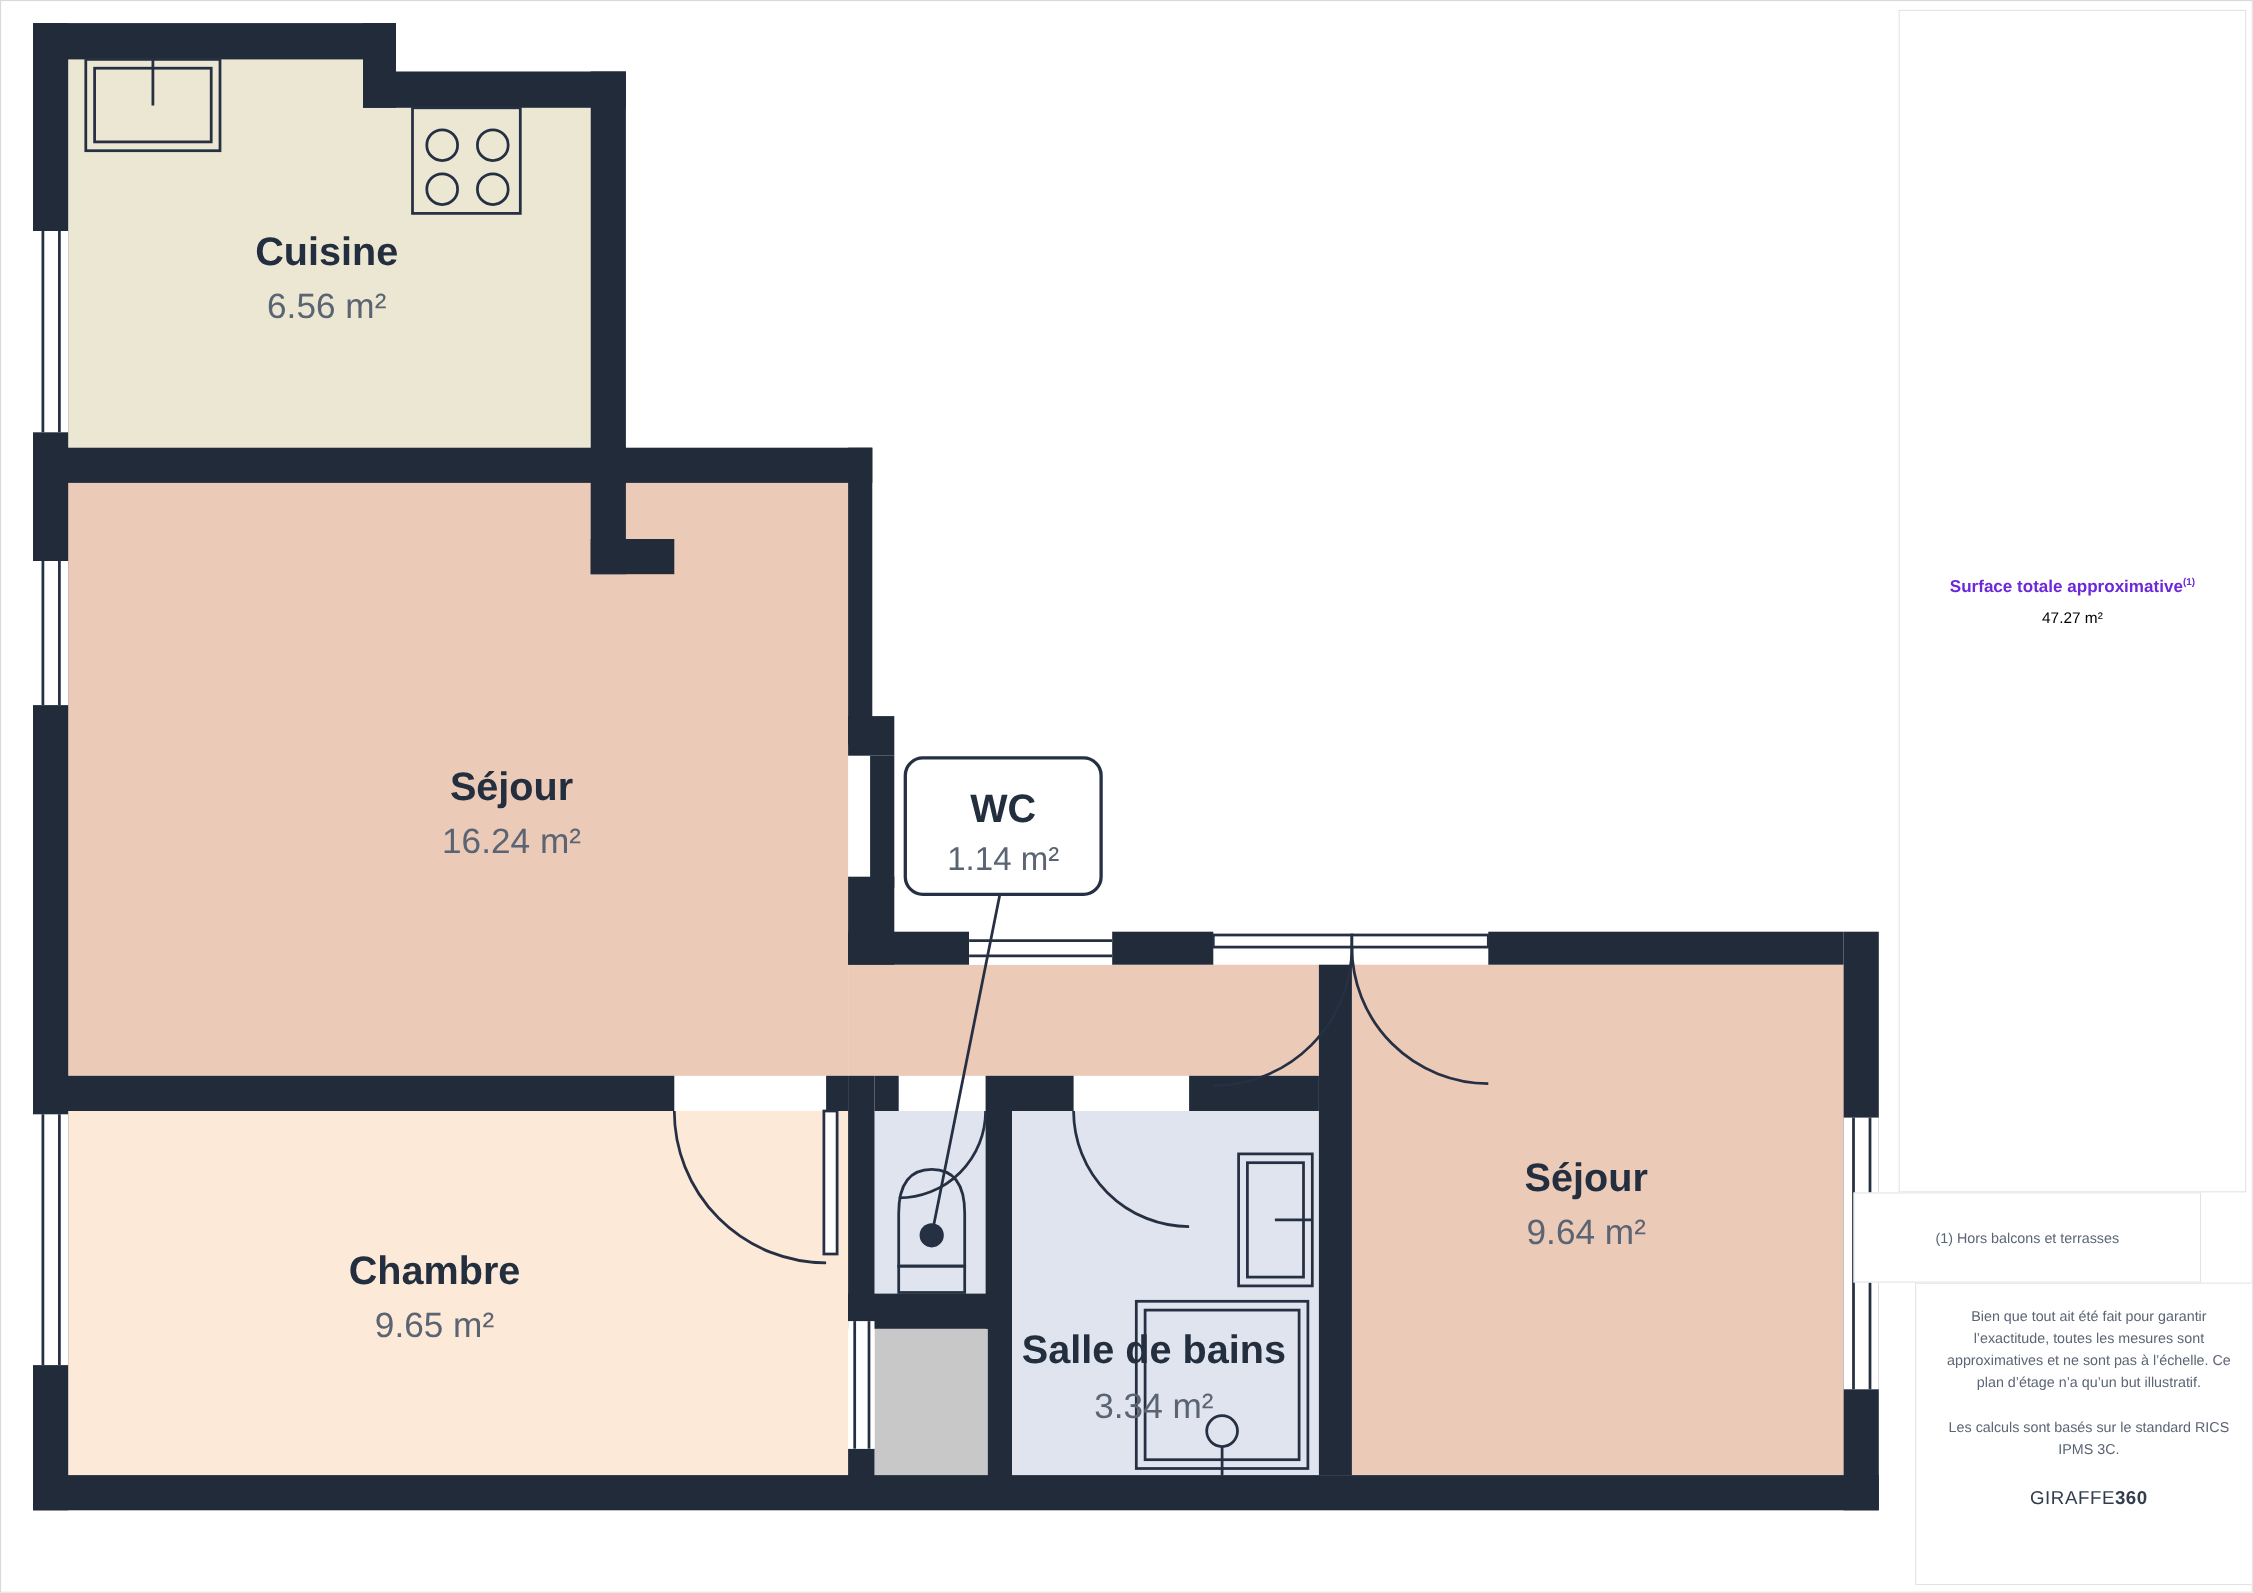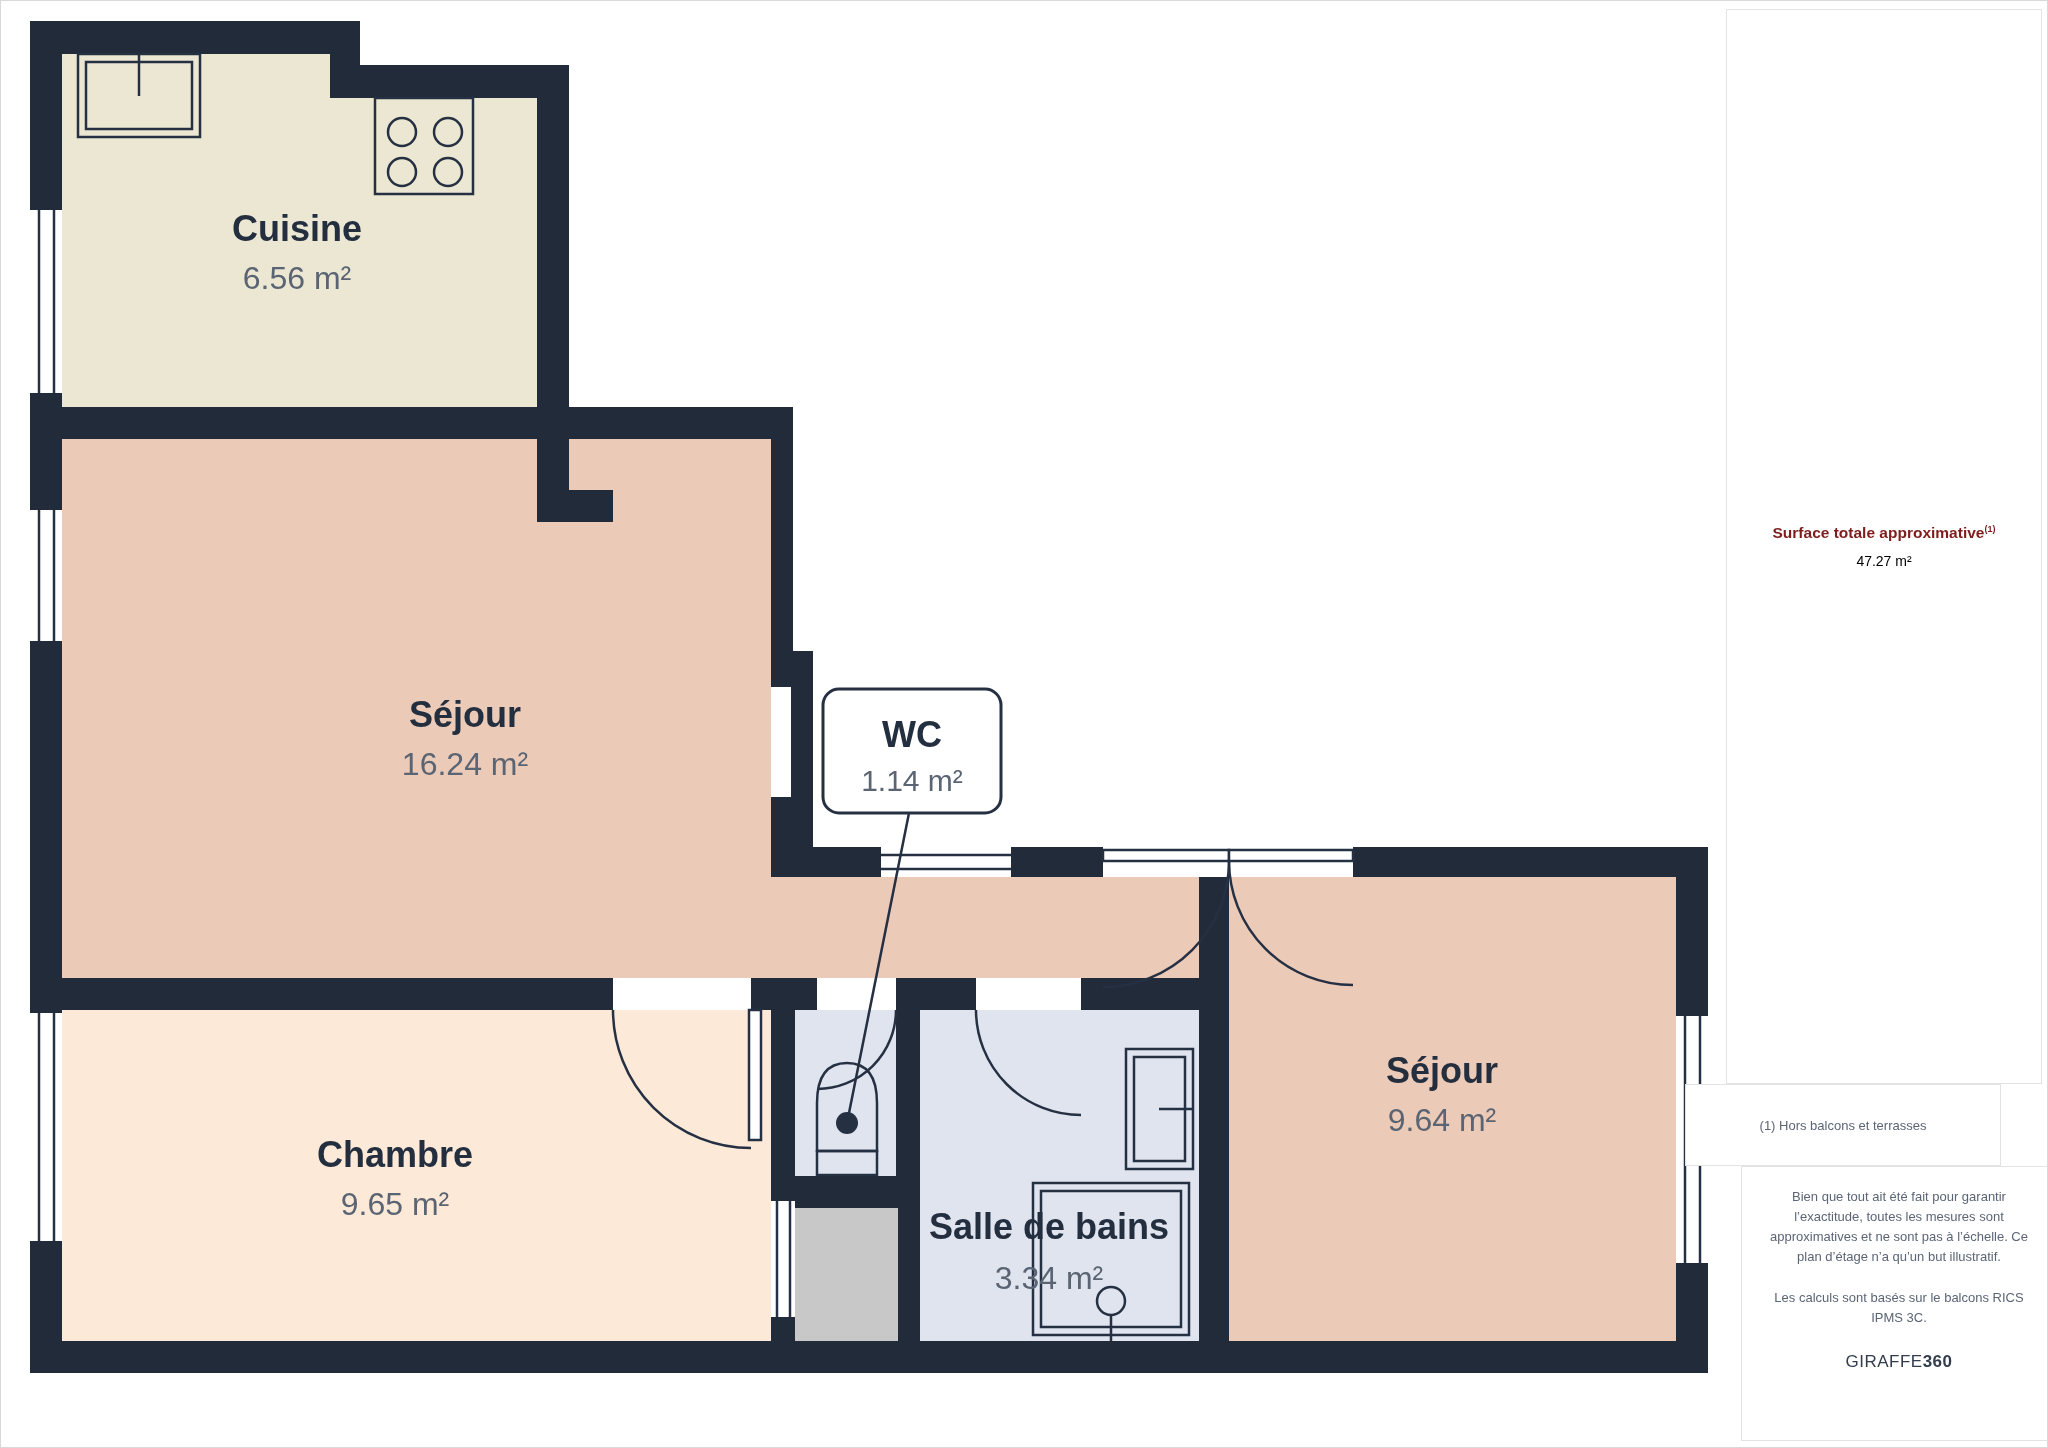--- a/index.html
+++ b/index.html
@@ -10,21 +10,21 @@
   
   .rt{font-family:"Liberation Sans",sans-serif;font-weight:700;font-size:36px;fill:#232e3e;text-anchor:middle;}
   .ra{font-family:"Liberation Sans",sans-serif;font-weight:400;font-size:32px;fill:#5a6472;text-anchor:middle;}
   .wct{font-family:"Liberation Sans",sans-serif;font-weight:700;font-size:36px;fill:#232e3e;text-anchor:middle;}
   .wca{font-family:"Liberation Sans",sans-serif;font-weight:400;font-size:30px;fill:#5a6472;text-anchor:middle;}
 
   
   .card{position:absolute;background:#ffffff;border:1px solid #e3e3e3;box-sizing:border-box;}
   .card-total{left:1725px;top:8px;width:316px;height:1075px;display:flex;flex-direction:column;
               align-items:center;justify-content:center;text-align:center;}
-  .total-label{font-size:15.5px;font-weight:700;color:#7f1d1d;}
+  .total-label{font-size:15.5px;font-weight:700;color:#6d28d9;}
   .total-label sup{font-size:9px;font-weight:700;}
   .total-value{font-size:14px;color:#000000;margin-top:10px;}
   .card-footnote{left:1684px;top:1083px;width:316px;height:82px;display:flex;align-items:center;
                  justify-content:center;text-align:center;}
   .footnote-text{font-size:13px;color:#5b6575;}
   .card-disclaimer{left:1740px;top:1165px;width:316px;height:275px;padding:20px 24px;
                    display:flex;flex-direction:column;align-items:center;text-align:center;}
   .disclaimer-p{font-size:13px;line-height:1.55;color:#5b6575;margin:0 0 20px 0;}
   .disclaimer-p:last-of-type{margin-bottom:0;}
   .brand{margin-top:24px;font-size:17px;letter-spacing:0.5px;color:#323c4d;font-weight:400;}
@@ -234,19 +234,19 @@
     </div>
     <div class="total-value">47.27 m²</div>
   </div>
 
   <div class="card card-footnote">
     <div class="footnote-text">(1) Hors balcons et terrasses</div>
   </div>
 
   <div class="card card-disclaimer">
     <p class="disclaimer-p">Bien que tout ait été fait pour garantir l’exactitude, toutes les mesures sont approximatives et ne sont pas à l’échelle. Ce plan d’étage n’a qu’un but illustratif.</p>
-    <p class="disclaimer-p">Les calculs sont basés sur le balcons RICS IPMS 3C.</p>
+    <p class="disclaimer-p">Les calculs sont basés sur le standard RICS IPMS 3C.</p>
     <div class="brand">
       <span>GIRAFFE</span><b>360</b>
     </div>
   </div>
 
 </div>
 
 </body></html>

